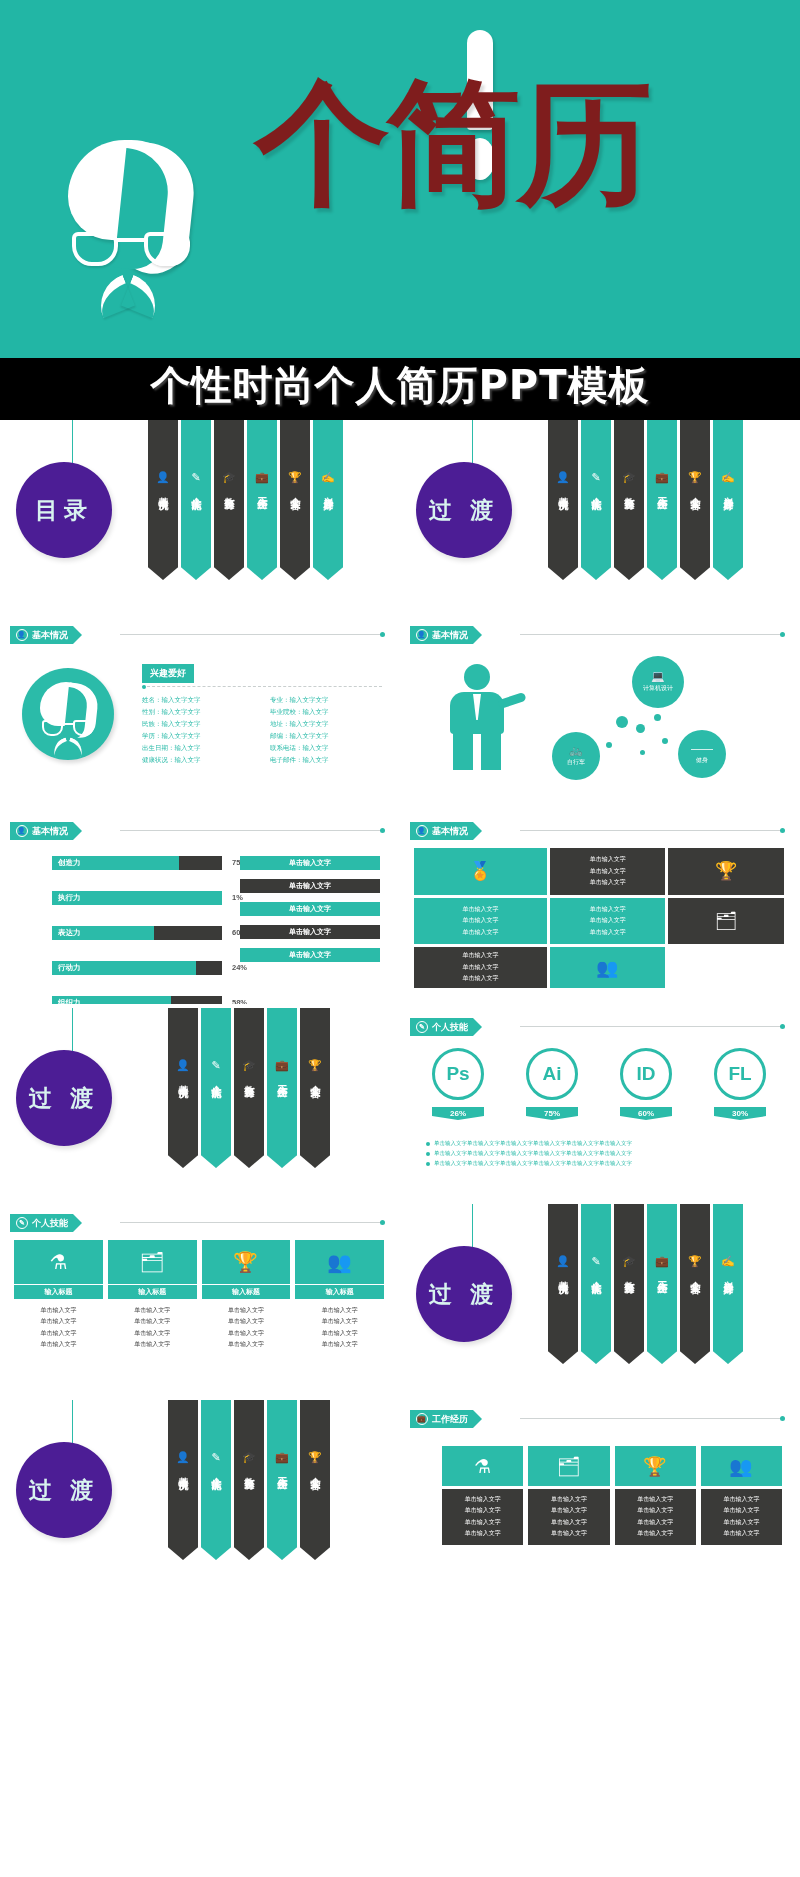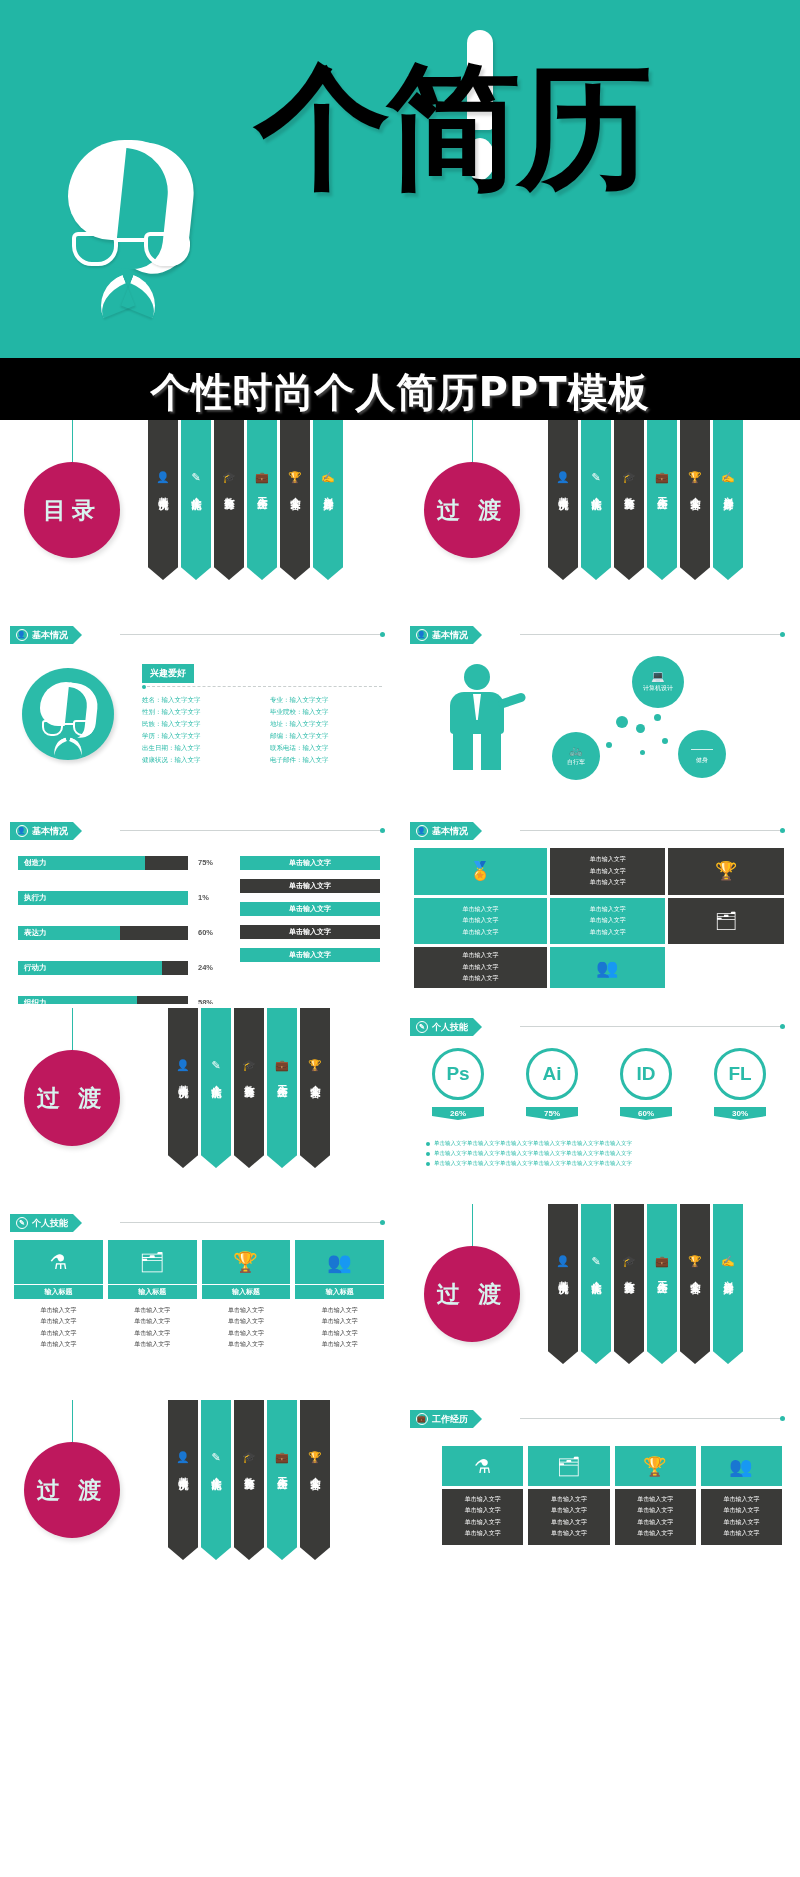--- a/index.html
+++ b/index.html
@@ -49,44 +49,44 @@
     position:absolute; left:36px; top:140px; width:64px; height:26px;
   }
   .stache:before, .stache:after{
     content:""; position:absolute; top:0; width:34px; height:24px;
     border-top:9px solid #fff; box-shadow:0 2px 2px rgba(0,0,0,.1);
   }
   .stache:before { left:0; border-radius:40px 0 0 0; transform:rotate(-22deg); }
   .stache:after  { right:0; border-radius:0 40px 0 0; transform:rotate(22deg); }
 
   .cover-title {
-    position:absolute; left:255px; top:60px;
+    position:absolute; left:255px; top:77px;
     font-size:135px; line-height:1; letter-spacing:-4px;
-    color:#000000; font-weight:bold;
-    font-family:Liberation Sans, sans-serif;
+    color:#7f1d1d; font-weight:bold;
+    font-family:Liberation Serif, serif;
     text-shadow:3px 4px 3px rgba(0,0,0,.14);
   }
   .bang {
     position:absolute; left:463px; top:30px; width:34px; height:135px;
   }
   .bang .bar {
     position:absolute; top:0; left:4px; width:26px; height:100px;
     background:#fff; border-radius:14px 14px 4px 4px;
     box-shadow:2px 3px 3px rgba(0,0,0,.14);
   }
   .bang .dot {
     position:absolute; top:108px; left:2px; width:30px; height:42px;
     background:#fff; border-radius:50%;
     box-shadow:2px 3px 3px rgba(0,0,0,.14);
   }
 
   
   .banner {
     width:800px; height:62px; background:#000;
-    display:flex; align-items:flex-end; justify-content:center;
+    display:flex; align-items:flex-start; justify-content:center;
   }
   .banner-text {
     color:#fff; font-weight:bold; font-size:40px; letter-spacing:1px;
     font-family:"DejaVu Sans", sans-serif;
     text-shadow:2px 2px 2px rgba(255,255,255,.25);
     white-space:nowrap;
   }
 
   
   .grid { display:flex; flex-wrap:wrap; width:800px; }
@@ -119,22 +119,22 @@
   .sec-rule:after{
     content:""; position:absolute; right:-1px; top:-3px;
     width:5px;height:5px;border-radius:50%;background:#2bbba9;
   }
 
   
   .hang-wire {
     position:absolute; left:72px; top:0; width:1px; height:44px; background:#2bbba9;
   }
   .hang-circle {
-    position:absolute; left:24px; top:42px; width:96px; height:96px;
-    border-radius:50%; background:#be185d;
+    position:absolute; left:16px; top:42px; width:96px; height:96px;
+    border-radius:50%; background:#4c1d95;
     display:flex; align-items:center; justify-content:center;
     color:#d8f3ef; font-size:23px; letter-spacing:6px; font-weight:bold;
     box-shadow:2px 3px 5px rgba(0,0,0,.12);
   }
 
   
   .ribbons {
     position:absolute; left:150px; top:0; display:flex; gap:3px;
   }
   .ribbons.six { left:148px; }
@@ -223,21 +223,21 @@
     display:flex; align-items:center; justify-content:center;
     flex-direction:column; gap:2px; padding:4px;
   }
   .blk.teal{background:#2bbba9;}
   .blk.dark{background:#3a3a38;}
   .blk .bic{color:#fff;font-size:18px;line-height:1;}
   .blk .btxt{color:#fff;font-size:6px;line-height:1.6;text-align:center;}
 
   
   .bars{ position:absolute; left:18px; top:44px; width:210px; }
-  .bar-row{ position:relative; height:26px; margin-bottom:9px; }
+  .bar-row{ position:relative; height:26px; margin-bottom:9px;margin-left:34px; }
   .bar-track{ position:absolute; left:0; top:0; width:170px; height:14px; background:#3a3a38; }
   .bar-fill{ position:absolute; left:0; top:0; height:14px; background:#2bbba9; }
   .bar-name{ position:absolute; left:6px; top:2px; font-size:7.5px; color:#fff; font-weight:bold; }
   .bar-pct{ position:absolute; left:180px; top:2px; font-size:7.5px; color:#555; font-weight:bold; }
   .notes{ position:absolute; left:240px; top:44px; width:140px; }
   .note{
     height:14px; margin-bottom:9px; color:#fff; font-size:7px; font-weight:bold;
     display:flex;align-items:center;justify-content:center;
   }
   .note.teal{background:#2bbba9;} .note.dark{background:#3a3a38;}

